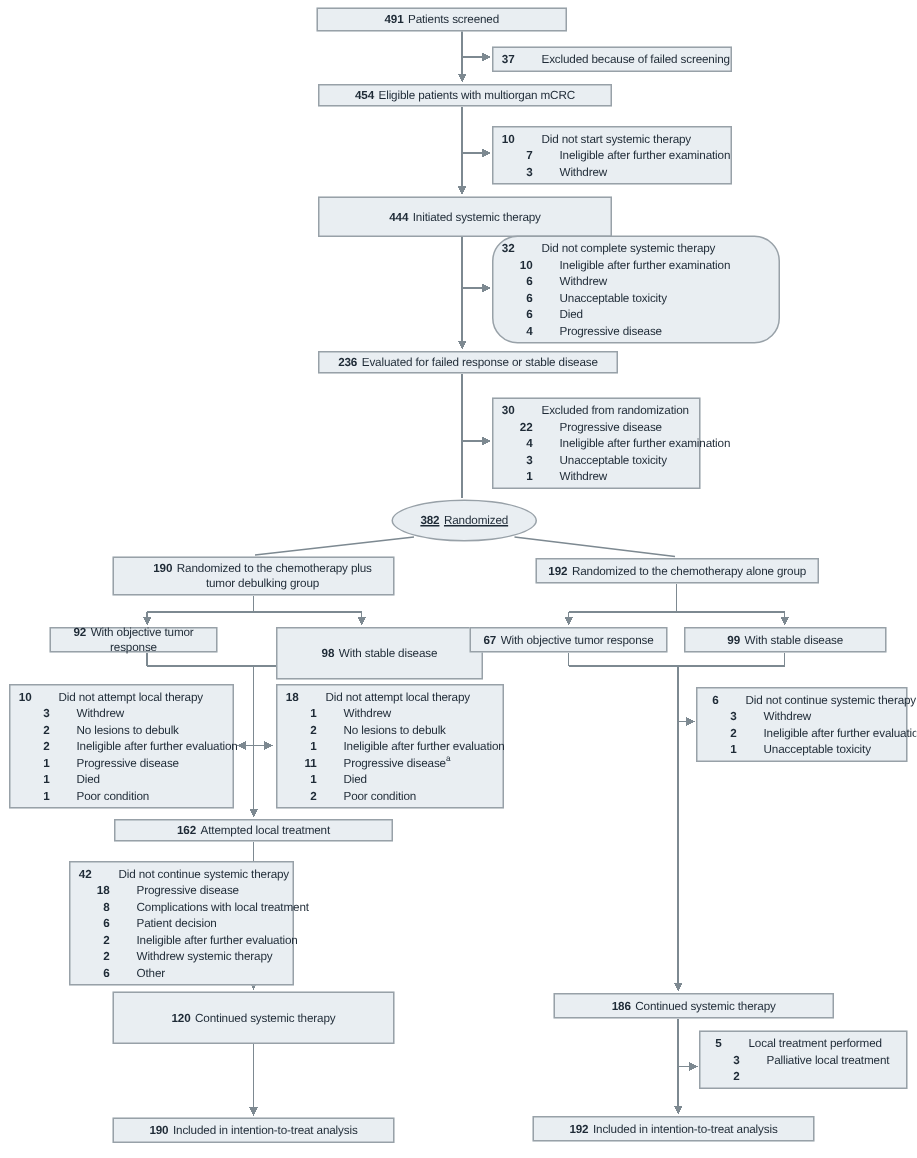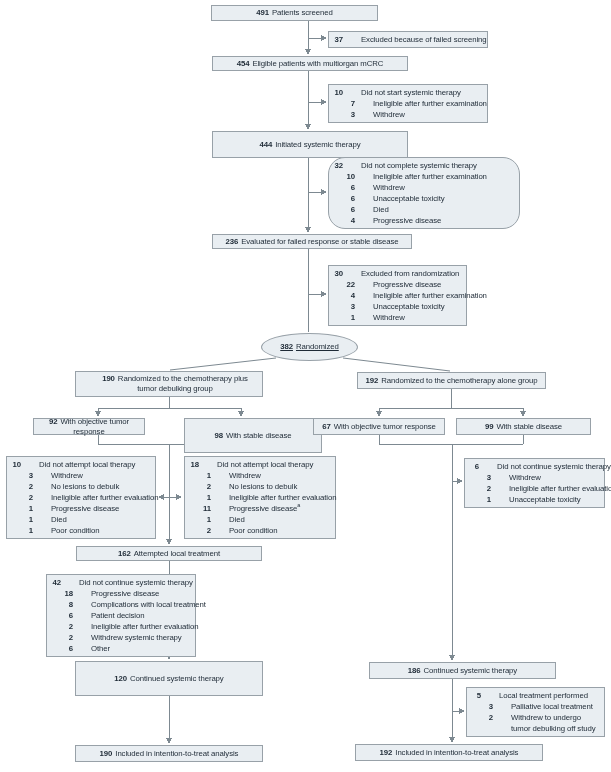--- a/index.html
+++ b/index.html
@@ -304,21 +304,20 @@
         <div class="ln">
           <span class="n">5</span>
           <span class="t"><span>Local treatment performed</span></span>
         </div>
         <div class="ln ind">
           <span class="n">3</span>
           <span class="t"><span>Palliative local treatment</span></span>
         </div>
         <div class="ln ind wrap">
           <span class="n">2</span>
-          <span class="t"><span>Withdrew to undergo tumor debulking off study</span></span>
         </div>
       </div>
       <div class="box center" style="left: 75px; top: 745px; width: 188px; height: 17px;">
         <span class="bt"><b class="n">190</b><span class="t">Included in intention-to-treat analysis</span></span>
       </div>
       <div class="box center" style="left: 355px; top: 744px; width: 188px; height: 17px;">
         <span class="bt"><b class="n">192</b><span class="t">Included in intention-to-treat analysis</span></span>
       </div>
     </div>
 </div>

